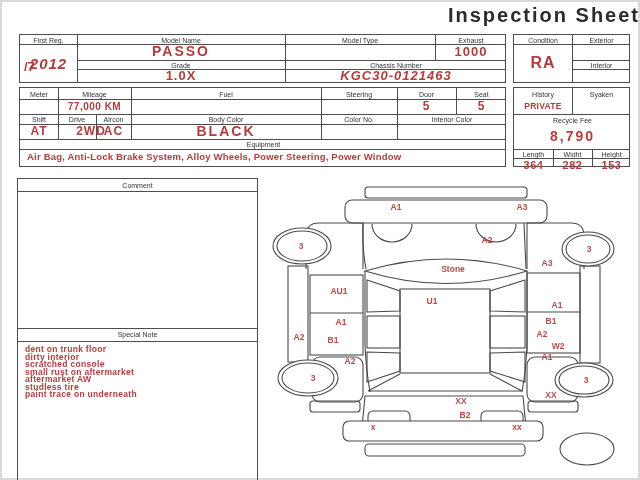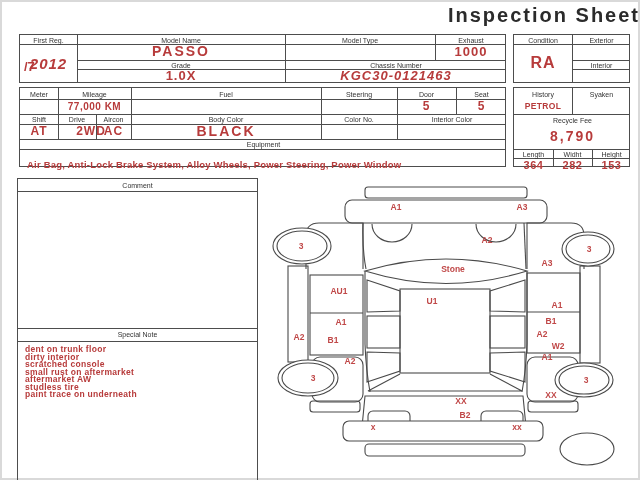--- a/index.html
+++ b/index.html
@@ -15,21 +15,21 @@
   .lbl{font-size:7px;color:#333;text-align:center;line-height:9px;
        white-space:nowrap;overflow:visible;}
   .val{color:#b73b3b;font-weight:bold;text-align:center;white-space:nowrap;}
   .v14{font-size:14px;letter-spacing:2px;line-height:15px;}
   .v13{font-size:13px;letter-spacing:1px;line-height:15px;}
   .v12{font-size:12px;letter-spacing:1px;line-height:15px;}
   .v11{font-size:11px;letter-spacing:.5px;line-height:10px;}
   .v10{font-size:10px;letter-spacing:.5px;line-height:15px;}
   .v9{font-size:8.5px;letter-spacing:.3px;line-height:15px;}
   .v16{font-size:16px;letter-spacing:1px;line-height:38px;}
-  .equip{font-size:9.5px;letter-spacing:.2px;text-align:left;padding:10px 0 0 7px;}
+  .equip{font-size:9.5px;letter-spacing:.2px;text-align:left;padding:2px 0 0 7px;}
   .notes{color:#b73b3b;font-weight:bold;font-size:8.5px;line-height:7.5px;
          letter-spacing:.3px;}
   .notes div{margin:0;padding:0;}
   .dlabel{fill:#c04848;font-family:"Liberation Sans",sans-serif;font-size:8.5px;
           font-weight:bold;text-anchor:middle;}
   svg .car{stroke:#4a4a4a;stroke-width:1.1;fill:none;}
   svg .carw{stroke:#4a4a4a;stroke-width:1.1;fill:#fff;}
 </style>
 </head>
 <body>
@@ -113,21 +113,21 @@
   </div>
 
   <div class="abs box" style="left:513px;top:87px;width:117px;height:80px;">
     <div class="abs vline" style="left:58px;top:0;height:26px;"></div>
     <div class="abs hline" style="left:0;top:26px;width:115px;"></div>
     <div class="abs hline" style="left:0;top:61px;width:115px;"></div>
     <div class="abs hline" style="left:0;top:70px;width:115px;"></div>
     <div class="abs vline" style="left:39px;top:61px;height:17px;"></div>
     <div class="abs vline" style="left:78px;top:61px;height:17px;"></div>
     <div class="abs lbl" style="left:0;top:2px;width:58px;">History</div>
-    <div class="abs val v9" style="left:0;top:11px;width:58px;">PETROL</div>
+    <div class="abs val v9" style="left:0;top:11px;width:58px;">PRIVATE</div>
     <div class="abs lbl" style="left:58px;top:2px;width:59px;">Syaken</div>
     <div class="abs val v9" style="left:58px;top:11px;width:59px;"></div>
     <div class="abs lbl" style="left:0;top:28px;width:117px;">Recycle Fee</div>
     <div class="abs val" style="left:0;top:36px;width:117px;font-size:14px;letter-spacing:2px;line-height:24px;">8,790</div>
     <div class="abs lbl" style="left:0;top:62px;width:39px;">Length</div>
     <div class="abs val v11" style="left:0;top:72px;width:39px;">364</div>
     <div class="abs lbl" style="left:39px;top:62px;width:39px;">Widht</div>
     <div class="abs val v11" style="left:39px;top:72px;width:39px;">282</div>
     <div class="abs lbl" style="left:78px;top:62px;width:39px;">Height</div>
     <div class="abs val v11" style="left:78px;top:72px;width:39px;">153</div>

